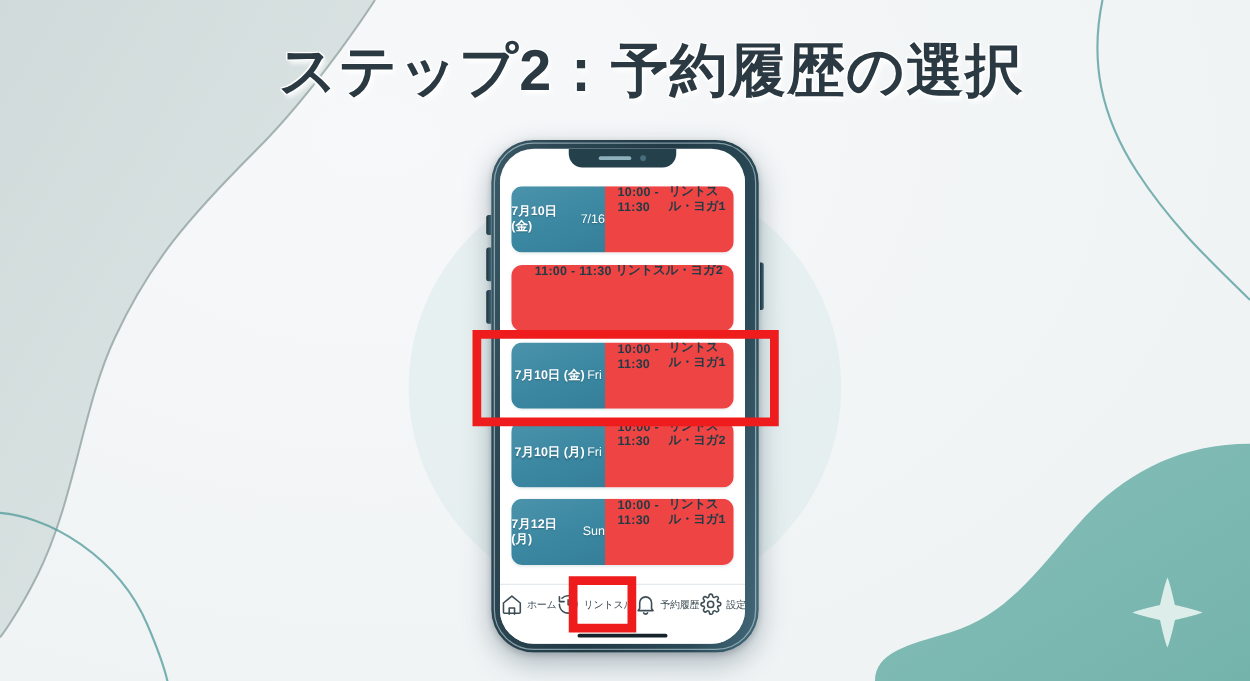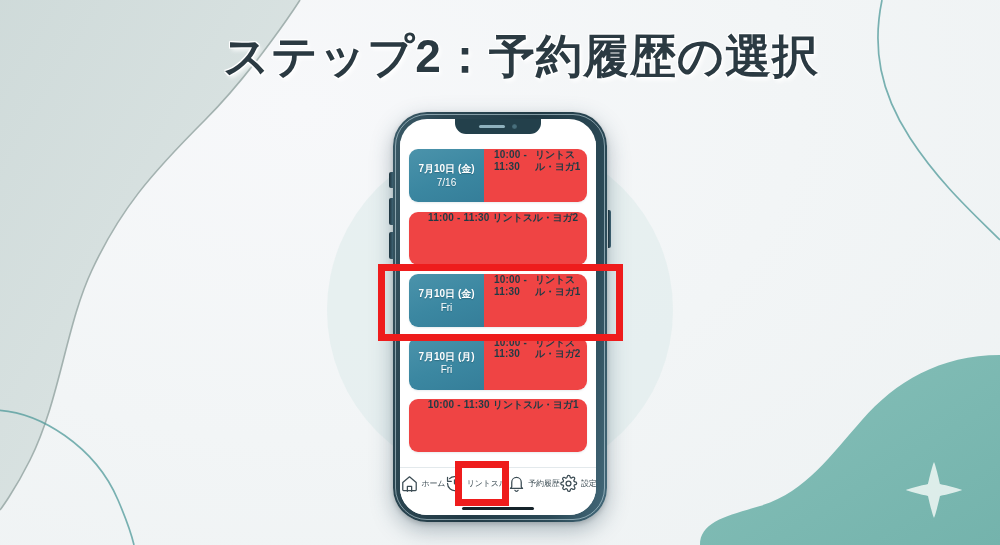--- a/index.html
+++ b/index.html
@@ -91,40 +91,40 @@
     height:53px;
     border-radius:9px;
     overflow:hidden;
     box-shadow:0 1px 2px rgba(60,100,115,.12);
   }
   .row-date {
     width:75px;
     flex:0 0 75px;
     background:linear-gradient(160deg,#4b93ab 0%,#3b87a1 55%,#357e99 100%);
     color:#ffffff;
-    display:flex; flex-direction:column; align-items:center; justify-content:center;
+    display:flex; flex-direction:row; align-items:center; justify-content:center;
     gap:2px;
     font-size:10px;
     line-height:1.15;
     text-shadow:0 1px 1px rgba(20,60,75,.35);
   }
   .row-date .d1 { font-weight:bold; font-size:10px; }
   .row-date .d2 { font-size:10px; }
   .row-info {
     flex:1;
     background:#ef4444;
     display:flex; flex-direction:row; justify-content:center;
     gap:3px;
     padding-left:10px;
     color:#1f3b45;
     font-size:10px;
     line-height:1.15;
   }
   .row-info .t1 { font-weight:600; letter-spacing:.2px; }
-  .row-info .t2 { font-weight:bold; letter-spacing:-.2px; }
+  .row-info .t2 { font-weight:bold; letter-spacing:-.2px;font-family:Liberation Mono, monospace; }
 
   
   #bottom-nav {
     position:absolute; left:0; right:0; bottom:0;
     height:48px;
     background:#ffffff;
     border-top:1px solid #e3e9ec;
     display:flex;
     align-items:flex-start;
     padding-top:6px;
@@ -243,20 +243,24 @@
           <div class="row-date">
             <span class="d1">7月10日 (月)</span>
             <span class="d2">Fri</span>
           </div>
           <div class="row-info">
             <span class="t1">10:00 - 11:30</span>
             <span class="t2">リントスル・ヨガ2</span>
           </div>
         </div>
         <div class="booking-row">
+          <div class="row-date">
+            <span class="d1">7月12日 (月)</span>
+            <span class="d2">Sun</span>
+          </div>
           <div class="row-info">
             <span class="t1">10:00 - 11:30</span>
             <span class="t2">リントスル・ヨガ1</span>
           </div>
         </div>
       </div>
 
     <div id="bottom-nav">
         <div class="nav-item">
           <span>

